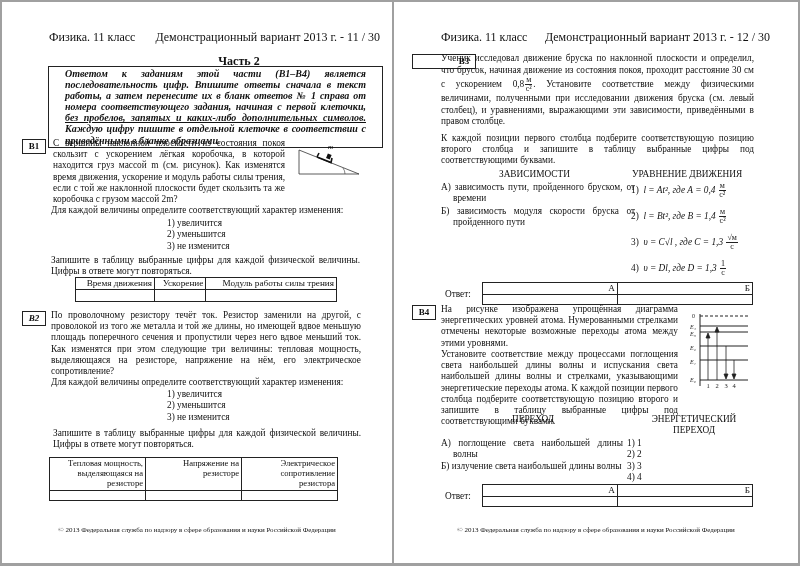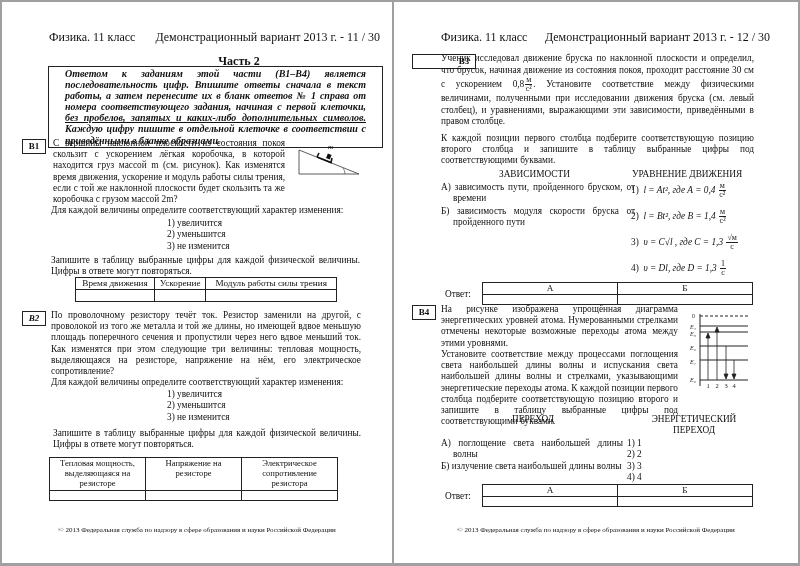--- a/index.html
+++ b/index.html
@@ -10,21 +10,21 @@
   #page-right{left:394px;width:404px;}
   .abs{position:absolute;}
   .hdr{font-size:12px;top:28px;}
   .footer{font-size:7px;top:524px;width:100%;text-align:center;left:0;}
   .txt{font-size:9.3px;line-height:11.2px;}
   .just{text-align:justify;}
   .tasknum{position:absolute;border:1.2px solid #222;font-weight:bold;font-size:9px;
            width:22px;height:13px;line-height:13px;text-align:center;}
   .options div{font-size:9.3px;line-height:11.3px;}
   table.ans{position:absolute;border-collapse:collapse;font-size:9.2px;}
-  table.ans td{border:1px solid #222;text-align:center;padding:0 2px;line-height:11px;}
+  table.ans td{border:1px solid #222;text-align:right;padding:0 2px;line-height:11px;}
   table.ans{border:1.5px solid #222;}
   .frac{display:inline-block;vertical-align:middle;text-align:center;font-size:8px;line-height:8px;margin:0 1px;}
   .frac span{display:block;}
   .frac .num{border-bottom:0.8px solid #222;padding:0 1px;}
   i{font-style:italic;}
 </style>
 </head>
 <body>
 
 <div class="page" id="page-left">

